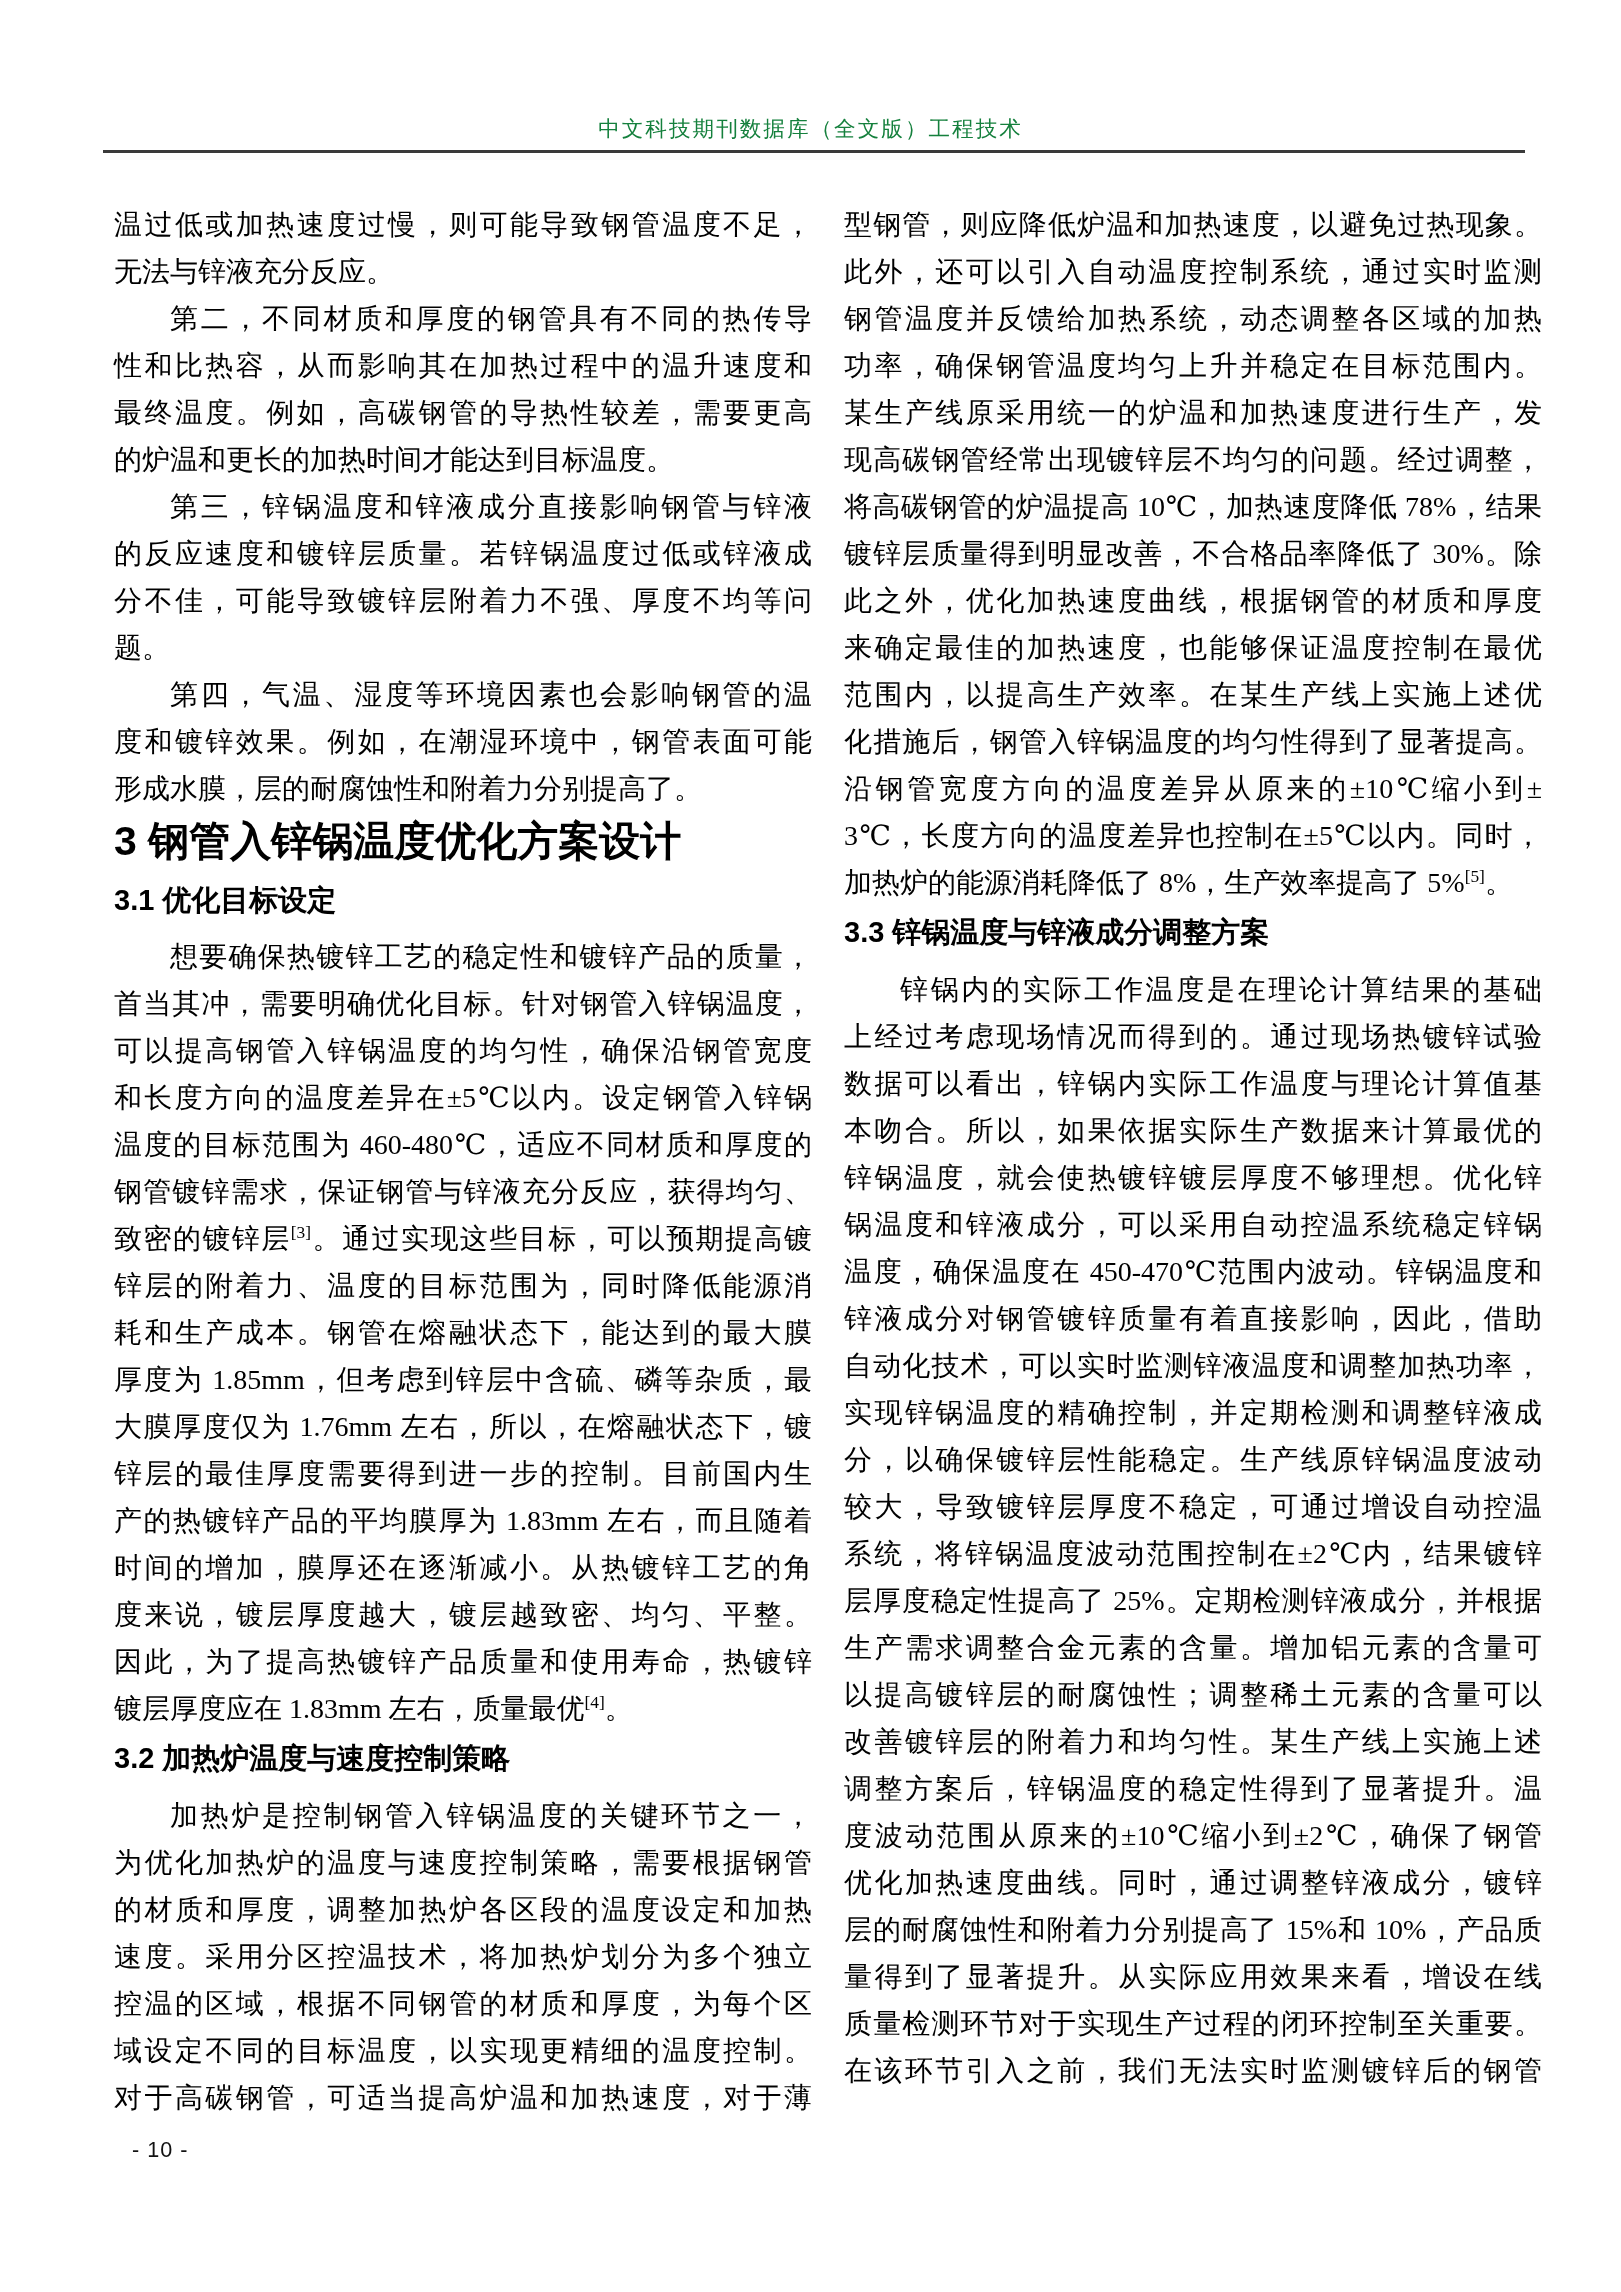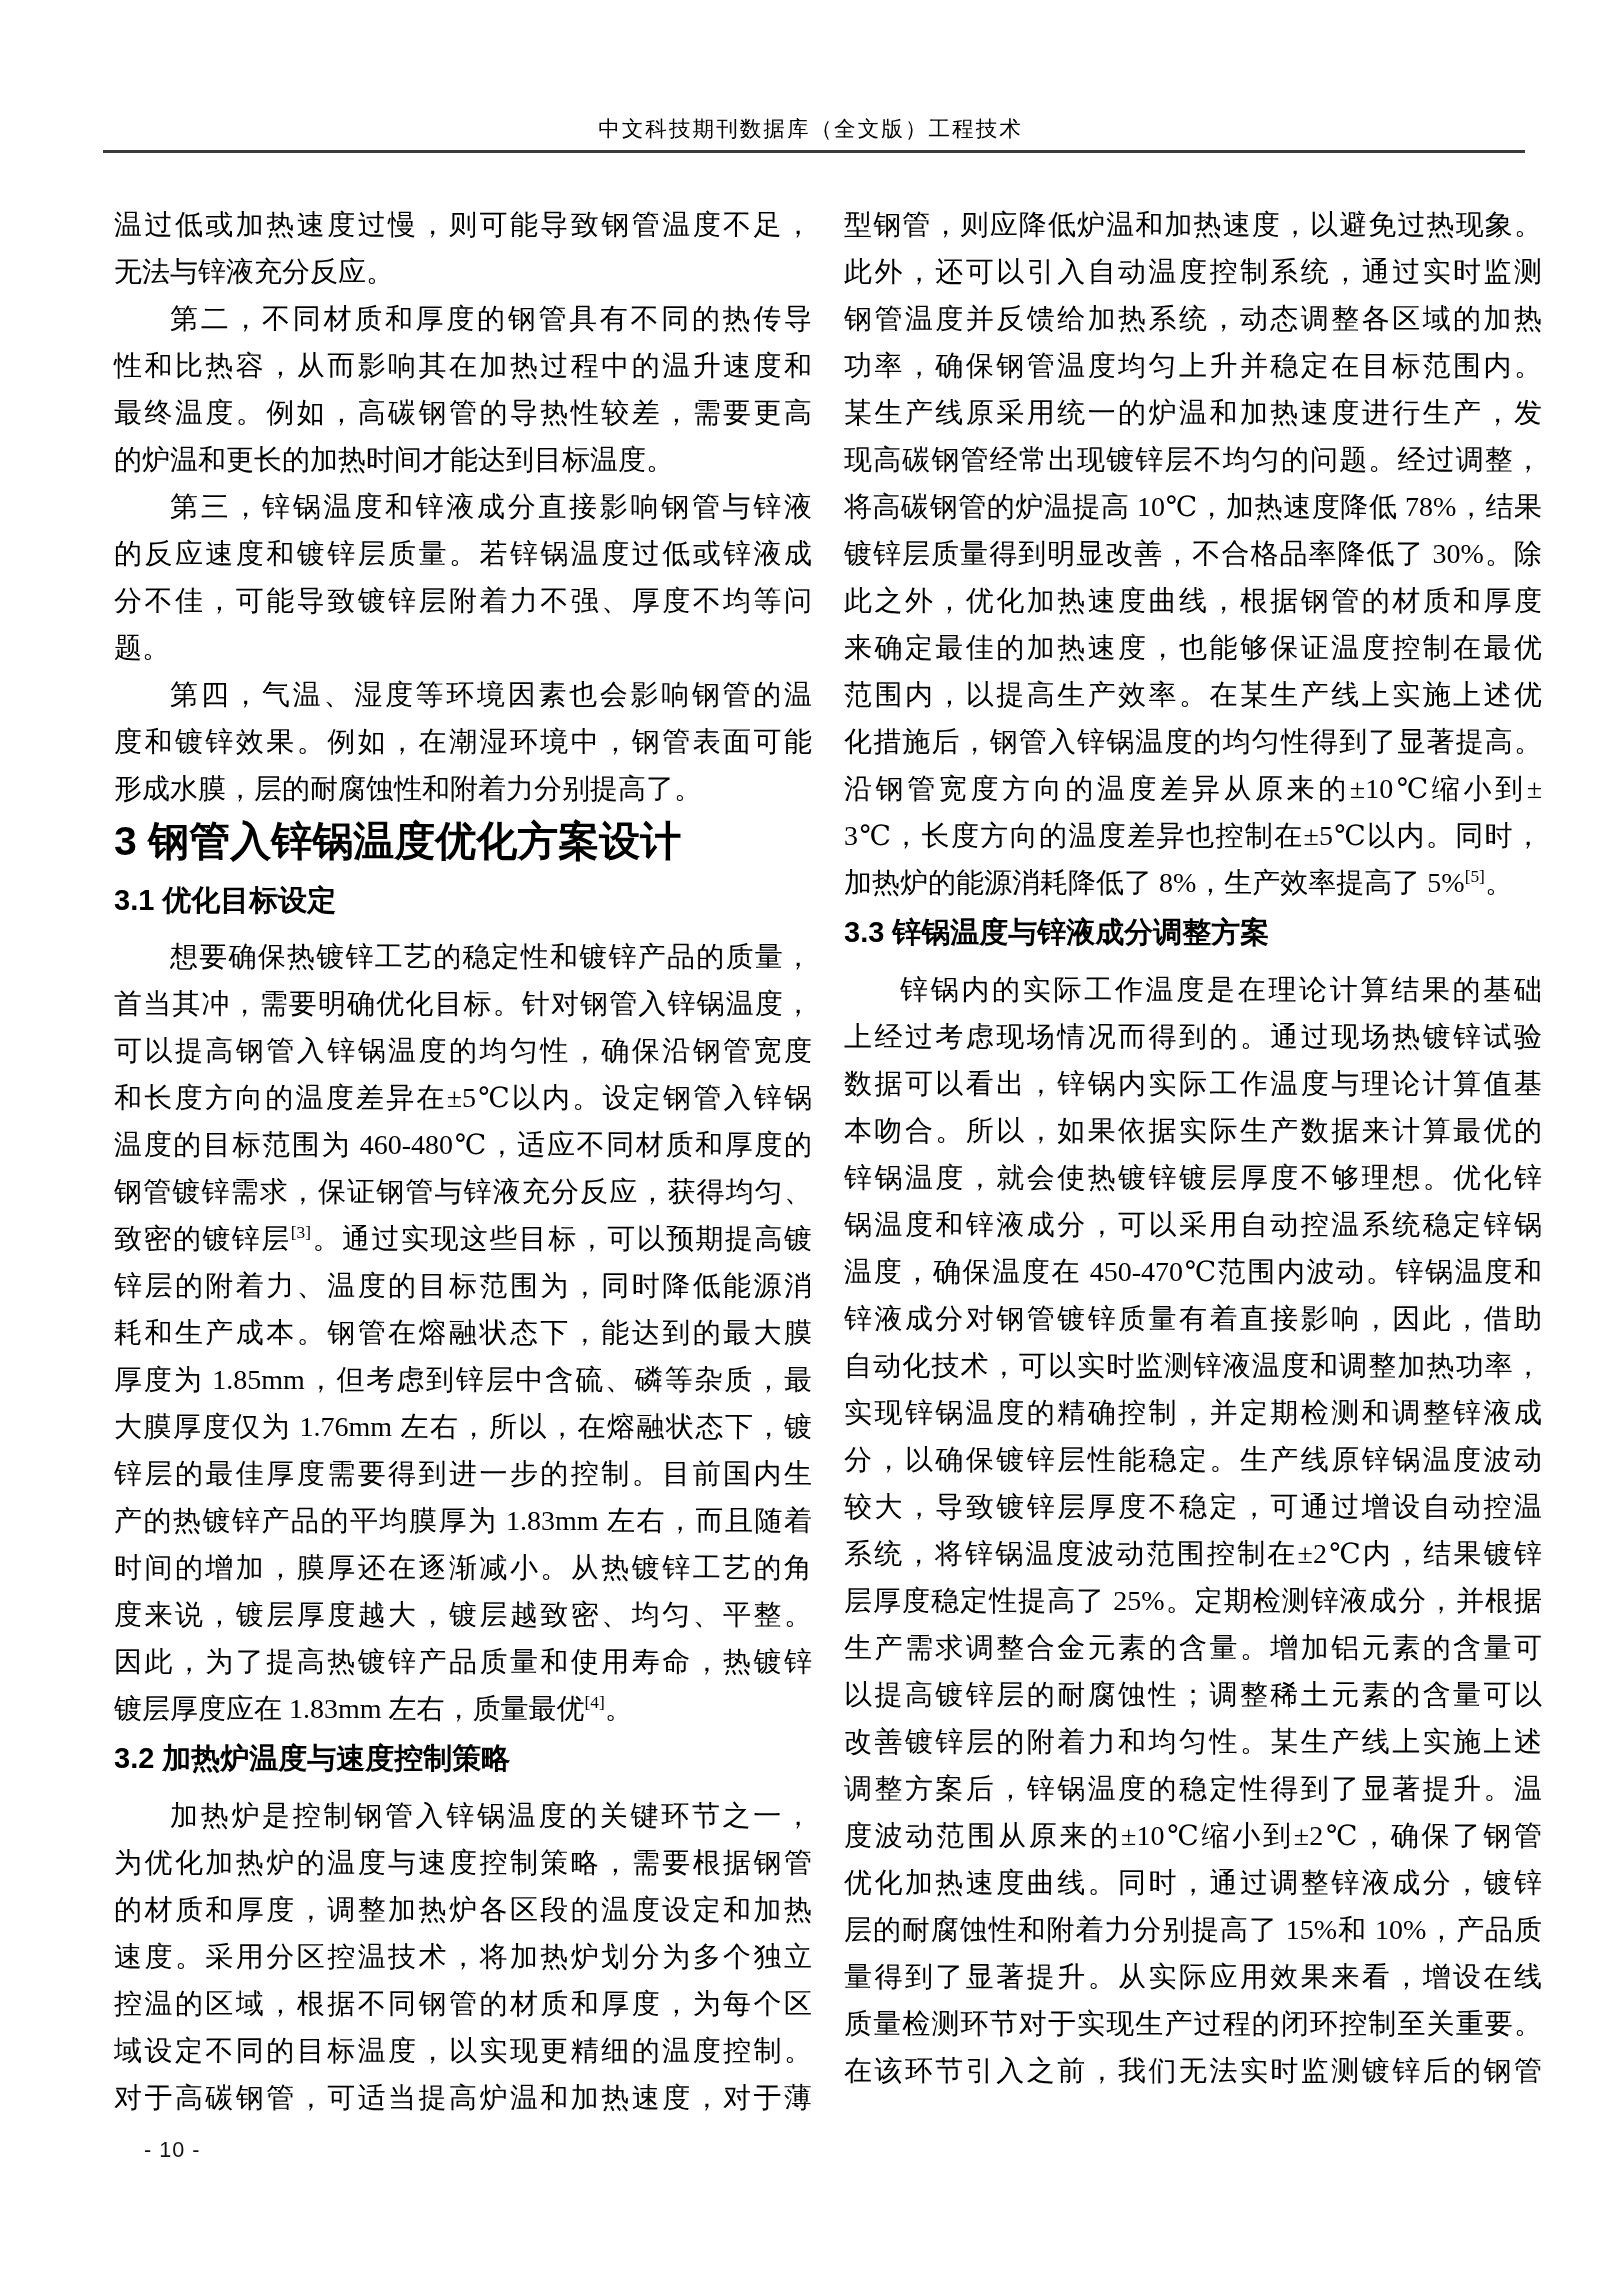--- a/index.html
+++ b/index.html
@@ -11,21 +11,21 @@
     font-family:"Liberation Serif","DejaVu Serif",serif;
     color:#000;
     overflow:hidden;
   }
   .header-title{
     margin:0;
     padding-top:114px;
     text-align:center;
     font-size:21.6px;
     letter-spacing:2px;
-    color:#000000;
+    color:#15803d;
   }
   .header-rule{
     position:absolute;
     left:103px;top:150px;
     width:1422px;height:2.9px;
     background:#3a3a3a;
   }
   .content{
     position:absolute;
     left:114px;top:201px;
@@ -58,21 +58,21 @@
     line-height:49px;
     margin:2px 0 8.8px 0;
   }
   .sup{
     font-size:0.62em;
     vertical-align:super;
     line-height:0;
   }
   .footer{
     position:absolute;
-    left:144px;top:2137px;
+    left:132px;top:2137px;
     font-size:21.6px;
     font-family:"Liberation Sans","DejaVu Sans",sans-serif;
     color:#111;
     letter-spacing:1px;
   }
 </style>
 </head>
 <body>
 
 <div class="page">

